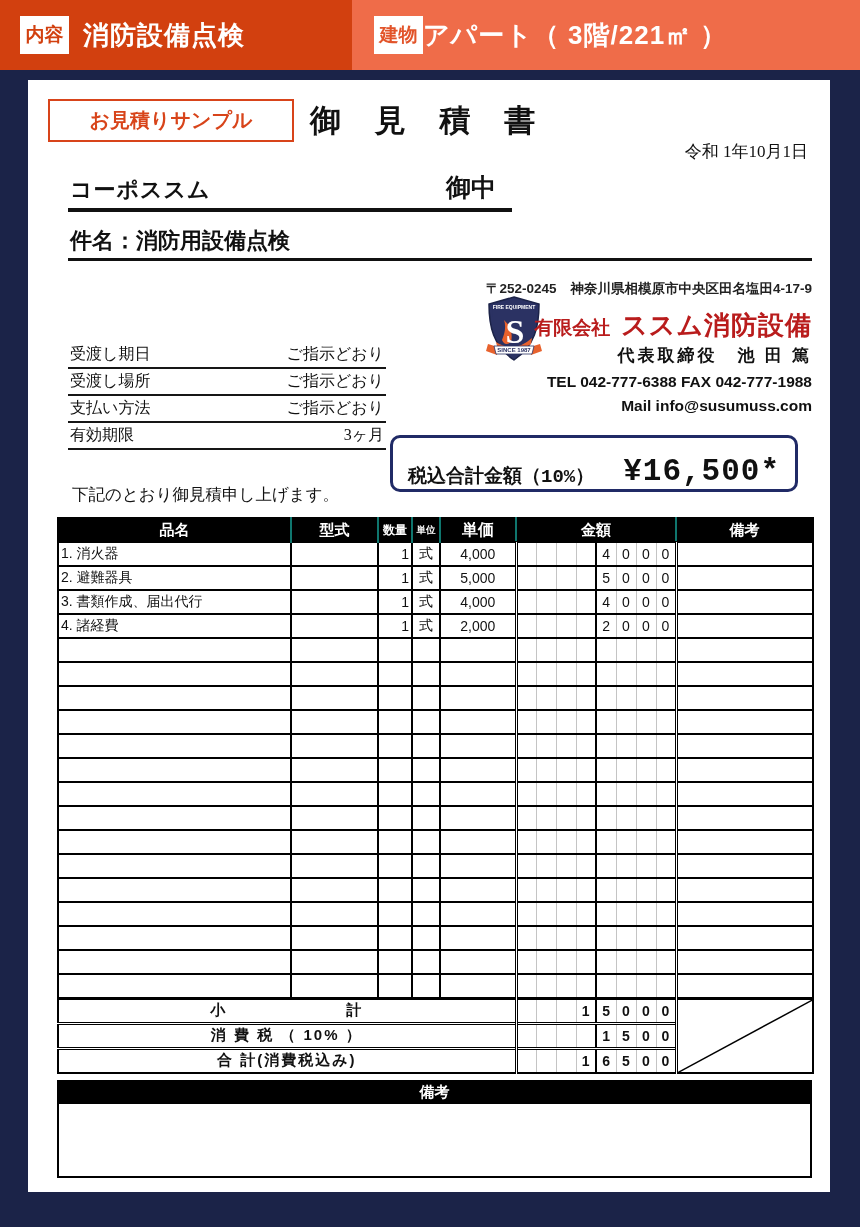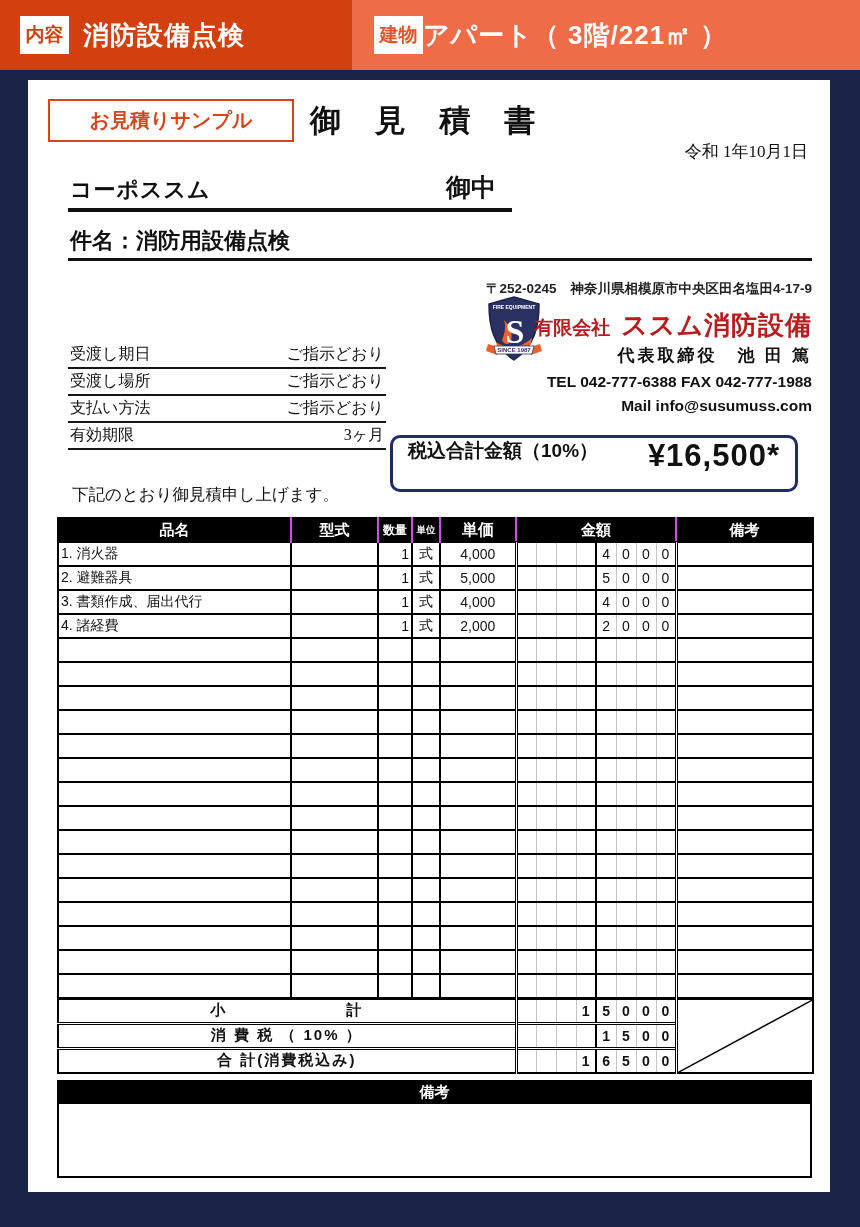--- a/index.html
+++ b/index.html
@@ -54,31 +54,31 @@
   .co-tel{position:absolute;right:18px;top:293px;font-weight:bold;font-size:15.5px;color:#111;}
   .co-mail{position:absolute;right:18px;top:317px;font-weight:bold;font-size:15.5px;color:#111;}
 
   
   .terms{position:absolute;left:40px;top:262px;width:318px;font-family:"Liberation Serif","DejaVu Serif",serif;}
   .term-row{display:flex;justify-content:space-between;align-items:center;height:27px;
     border-bottom:2px solid #161616;font-size:16px;color:#111;padding:0 2px;}
 
   
   .total-box{position:absolute;left:362px;top:355px;width:408px;height:57px;border:3.5px solid var(--total-border);
-    border-radius:10px;display:flex;align-items:flex-start;justify-content:space-between;padding:0 15px;background:#fff;}
+    border-radius:10px;display:flex;align-items:flex-end;justify-content:space-between;padding:0 15px;background:#fff;font-family:Liberation Mono, monospace;}
   .total-label{font-weight:bold;font-size:19px;color:#111;}
   .total-amount{font-weight:bold;font-size:31px;color:#111;letter-spacing:1px;}
 
   .intro{position:absolute;left:44px;top:404px;font-size:16.5px;color:#111;}
 
   
   .main-table{position:absolute;left:29px;top:437px;border-collapse:collapse;table-layout:fixed;
     width:755px;border:2.5px solid #000;font-size:14px;color:#111;}
   .main-table th{background:#000;color:#fff;font-weight:bold;height:24px;padding:0;text-align:center;}
-  .main-table th + th{border-left:2px solid #d946ef;}
+  .main-table th + th{border-left:2px solid #0f766e;}
   .th-item{font-size:15px;}
   .th-model{font-size:15px;}
   .th-qty{font-size:12px;}
   .th-unit{font-size:9.5px;}
   .th-price{font-size:16px;}
   .th-amount{font-size:15px;}
   .th-note{font-size:15px;}
   .main-table td{height:24px;padding:0 2px;border-top:2px solid #000;overflow:hidden;white-space:nowrap;}
   .c-item{padding-left:6px;}
   .c-model{border-left:2px solid #000;}

